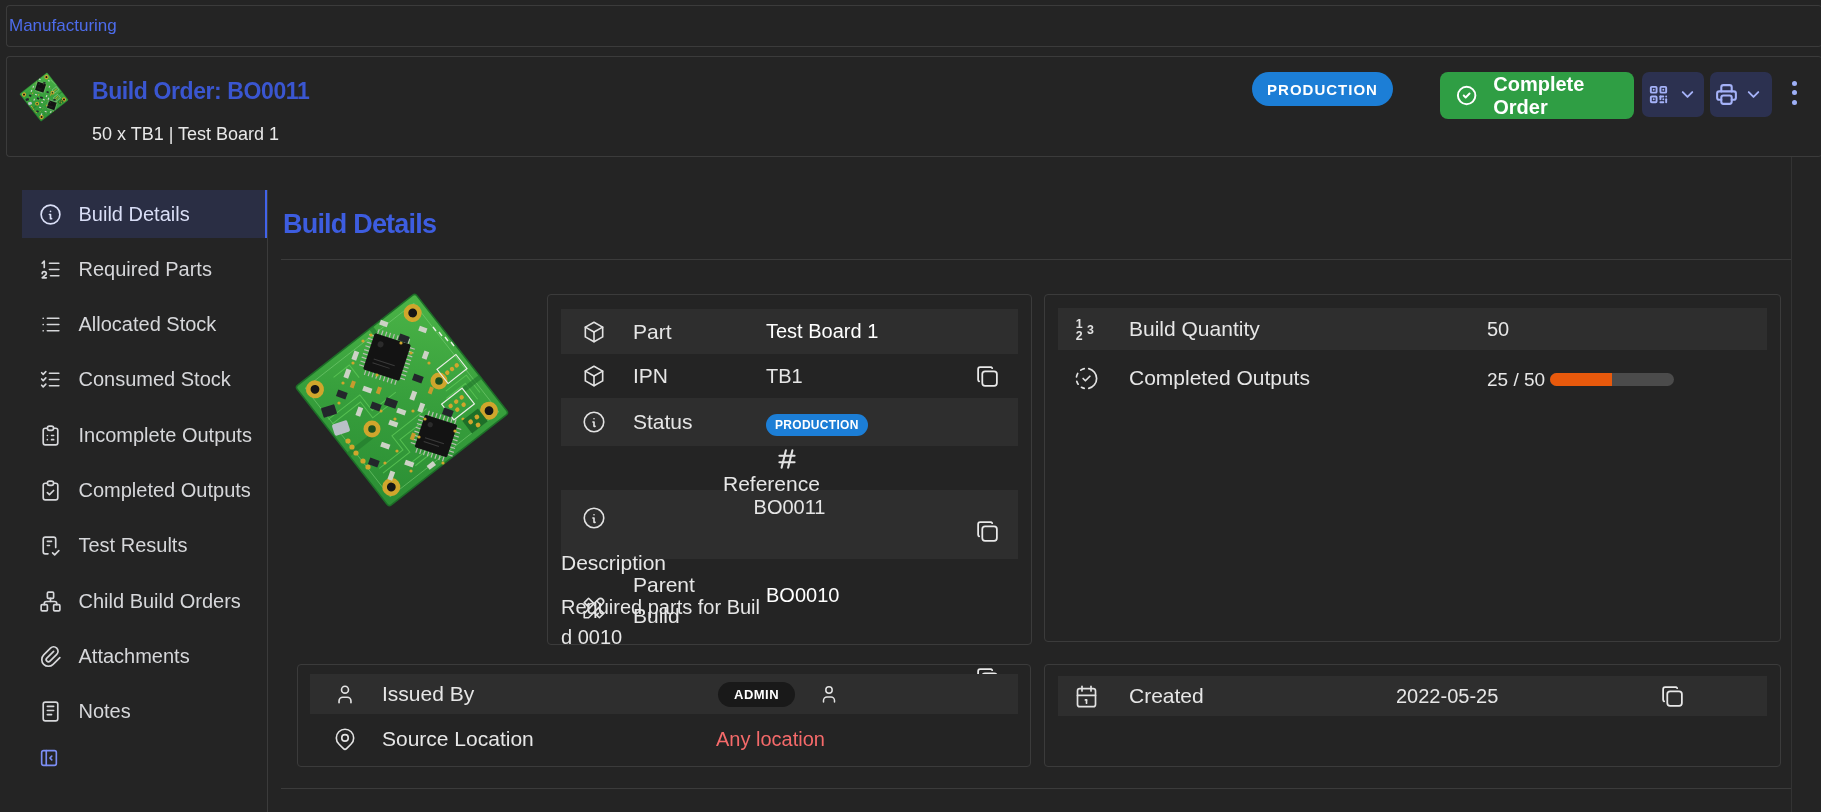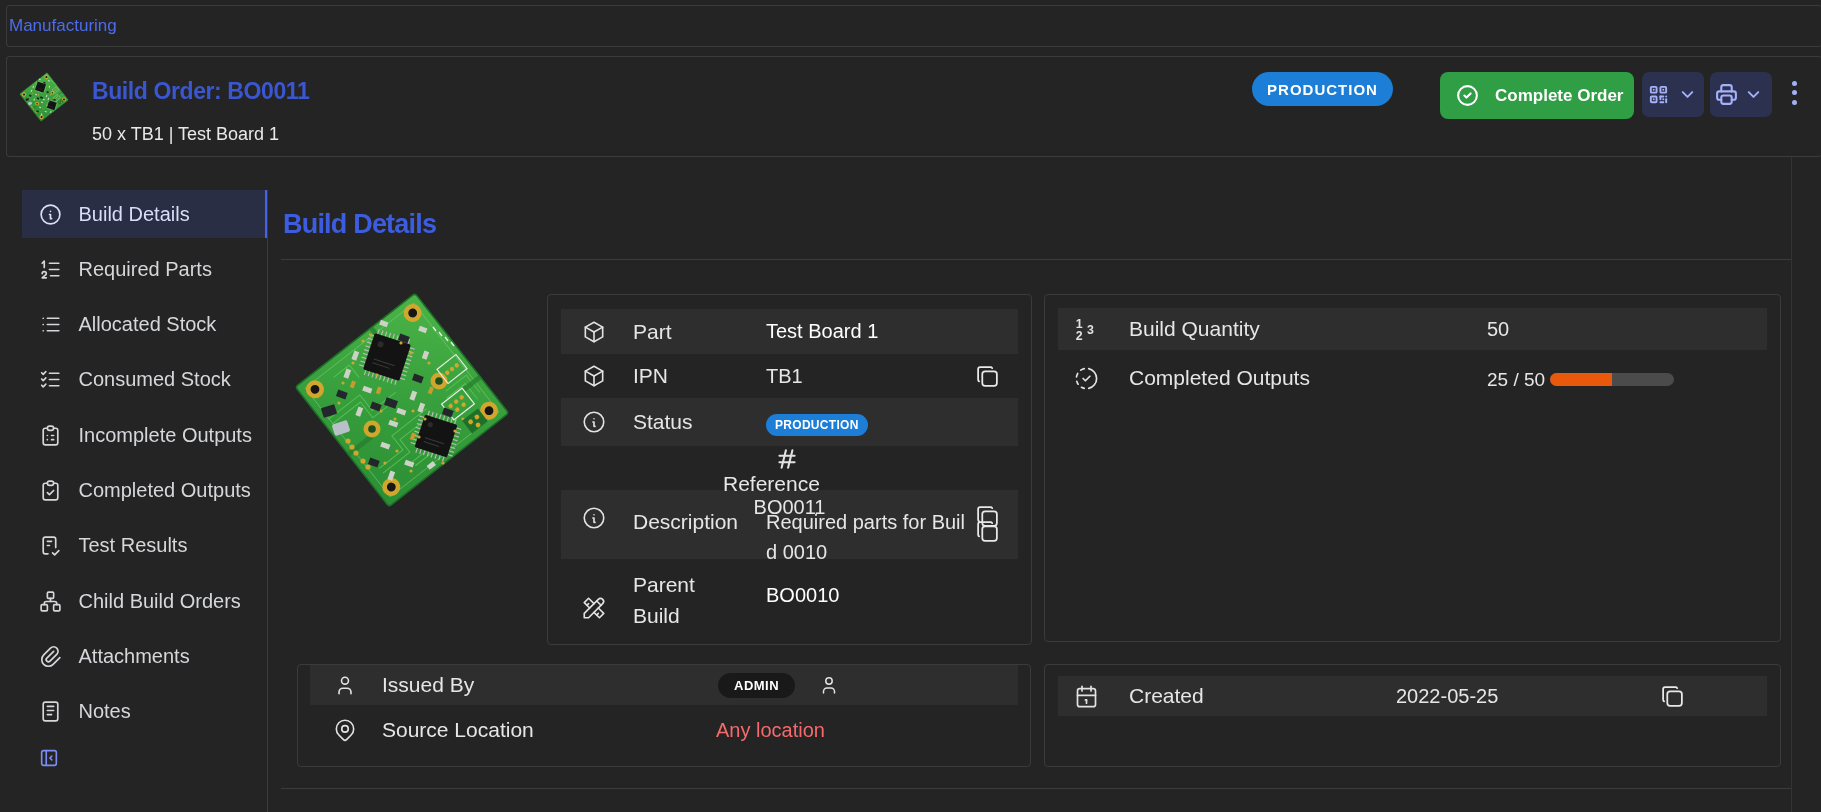--- a/index.html
+++ b/index.html
@@ -14,21 +14,21 @@
   .crumb a { color:#4d6ceb; font-size:17px; margin-left:2px; text-decoration:none; }
   
   .hdr { left:6px; top:56px; width:1816px; height:101px; border-right:none; }
   .title { position:absolute; left:92px; top:78px; font-size:23px; font-weight:bold; letter-spacing:-0.4px; color:#3a56d0; }
   .subtitle { position:absolute; left:92px; top:124px; font-size:18px; color:#e8e8e8; }
   .badge-prod { position:absolute; left:1252px; top:72px; width:141px; height:34px; border-radius:17px;
     background:#1c7ed6; color:#fff; font-weight:bold; font-size:15px; letter-spacing:1px;
     display:flex; align-items:center; justify-content:center; }
   .btn-complete { position:absolute; left:1440px; top:72px; width:194px; height:47px; border-radius:8px;
     background:#2f9e44; color:#fff; display:flex; align-items:center; gap:15px; padding-left:15px; }
-  .btn-complete span { font-size:17px; font-weight:bold; }
+  .btn-complete span { font-size:20px; font-weight:bold; }
   .iconbtn { position:absolute; top:72px; height:45px; border-radius:7px; background:#2c3150;
     display:flex; align-items:center; color:#a5b2f8; }
   .dots { position:absolute; left:1792px; top:81px; width:6px; }
   .dots i { display:block; width:5px; height:5px; border-radius:50%; background:#9fb0f7; margin-bottom:4.4px; }
   
   .side { position:absolute; left:22px; top:190px; width:245px; }
   .sitem { height:48px; margin-bottom:7.3px; display:flex; align-items:center; color:#d6d7da; font-size:20px; }
   .sitem .sic { width:25px; height:25px; margin-left:15.5px; margin-right:16px; flex:none; }
   .sitem.active { background:#2a2e44; color:#d9def6; position:relative; }
   .sitem.active:after { content:""; position:absolute; right:-1px; top:0; bottom:0; width:3px; background:#4263eb; }
@@ -237,21 +237,21 @@
         <path d="M11 4l-4 16"></path>
         <path d="M17 4l-4 16"></path>
       </svg>
       <div class="rlabel">Reference</div>
       <div class="rvalue">BO0011</div>
       <svg class="cpy" viewBox="0 0 24 24" fill="none" stroke="#e9e9e9" stroke-width="1.7" stroke-linecap="round" stroke-linejoin="round">
         <path d="M7 9.667a2.667 2.667 0 0 1 2.667 -2.667h8.666a2.667 2.667 0 0 1 2.667 2.667v8.666a2.667 2.667 0 0 1 -2.667 2.667h-8.666a2.667 2.667 0 0 1 -2.667 -2.667z"></path>
         <path d="M4.012 16.737a2.005 2.005 0 0 1 -1.012 -1.737v-10c0 -1.1 .9 -2 2 -2h10c.75 0 1.158 .385 1.5 1"></path>
       </svg>
     </div>
-    <div class="row stripe" style="height:69px;align-items:flex-start;">
+    <div class="row stripe" style="height:69px;align-items:flex-start;flex-direction:column;">
       <svg class="tic" style="margin-top:15px;" viewBox="0 0 24 24" fill="none" stroke="#e2e2e2" stroke-width="1.5" stroke-linecap="round" stroke-linejoin="round">
         <circle cx="12" cy="12" r="9"></circle>
         <path d="M12 9h.01"></path>
         <path d="M11 12h1v4h1"></path>
       </svg>
       <div class="rlabel" style="margin-top:20px;">Description</div>
       <div class="rvalue" style="line-height:30px;margin-top:17px;">Required parts for Buil<br>d 0010</div>
       <svg class="cpy" style="margin-top:14px;" viewBox="0 0 24 24" fill="none" stroke="#e9e9e9" stroke-width="1.7" stroke-linecap="round" stroke-linejoin="round">
         <path d="M7 9.667a2.667 2.667 0 0 1 2.667 -2.667h8.666a2.667 2.667 0 0 1 2.667 2.667v8.666a2.667 2.667 0 0 1 -2.667 2.667h-8.666a2.667 2.667 0 0 1 -2.667 -2.667z"></path>
         <path d="M4.012 16.737a2.005 2.005 0 0 1 -1.012 -1.737v-10c0 -1.1 .9 -2 2 -2h10c.75 0 1.158 .385 1.5 1"></path>
@@ -293,21 +293,21 @@
       <div class="rlabel">Completed Outputs</div>
       <div style="margin-left:128px;display:flex;flex-direction:row;align-items:center;gap:5px;margin-top:3px;">
         <div class="rvalue" style="font-size:19px;">25 / 50</div>
         <div class="progress">
           <i></i>
         </div>
       </div>
     </div>
   </div>
 
-  <div class="panel" style="left:297px;top:664px;width:734px;height:103px;padding:0 12px;" id="bleft">
+  <div class="panel" style="left:297px;top:664px;width:734px;height:103px;padding:9px 12px;" id="bleft">
     <div class="row stripe" style="height:40px;">
       <svg class="bic" viewBox="0 0 24 24" fill="none" stroke="#e2e2e2" stroke-width="1.5" stroke-linecap="round" stroke-linejoin="round">
         <circle cx="12" cy="8" r="3.2"></circle>
         <path d="M6.5 20v-1.5a3.5 3.5 0 0 1 3.5 -3.5h4a3.5 3.5 0 0 1 3.5 3.5v1.5"></path>
       </svg>
       <div class="rlabel">Issued By</div>
       <div style="margin-left:176px;display:flex;align-items:center;gap:22px;">
         <span class="pill-admin">ADMIN</span>
         <svg width="24" height="24" viewBox="0 0 24 24" fill="none" stroke="#e2e2e2" stroke-width="1.5" stroke-linecap="round" stroke-linejoin="round">
           <circle cx="12" cy="8" r="3.2"></circle>

